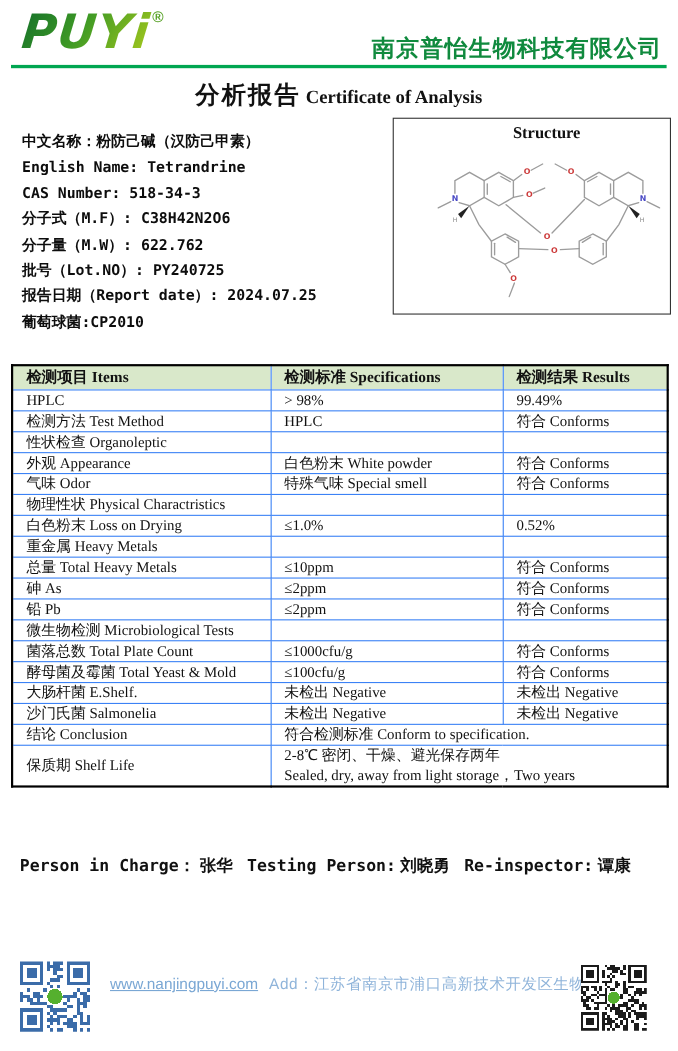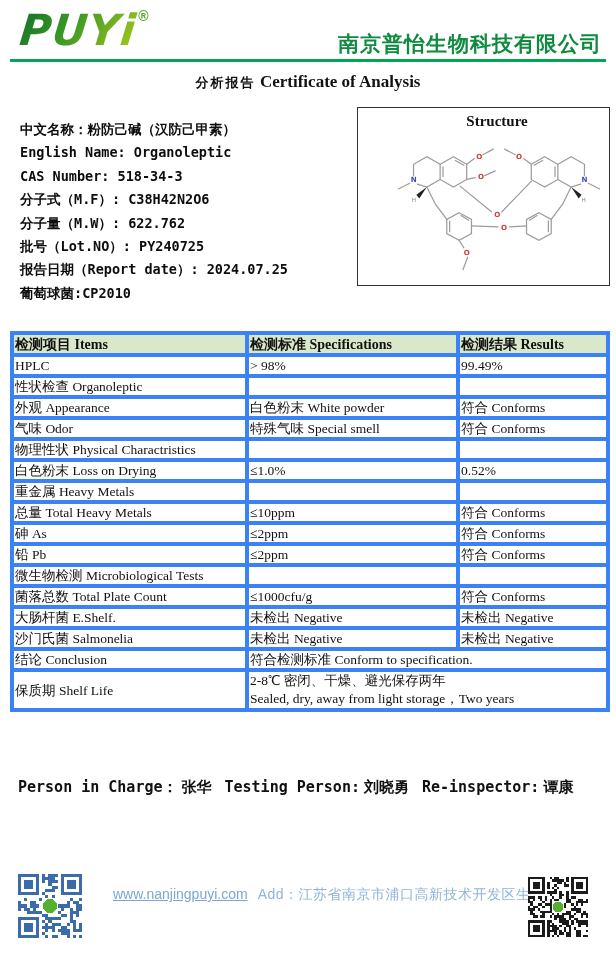--- a/index.html
+++ b/index.html
@@ -22,21 +22,21 @@
     -webkit-text-fill-color:transparent; color:transparent;
   }
   .reg-mark{ position:relative; top:-24px; left:2px; font-size:14px; color:#5aa32a; font-style:normal; font-weight:bold;}
   .company-name{
     position:absolute; right:14px; top:30px;
     font-size:21px; font-weight:bold; color:#108a3e; letter-spacing:1px;
   }
   .header-rule{ position:absolute; left:10px; right:10px; top:59px; height:3px; background:#00a651; }
 
   .report-title{ position:absolute; top:72px; left:0; width:100%; text-align:center; }
-  .report-title .zh{ font-size:13px; font-weight:bold; letter-spacing:2px;margin-top:29px; }
+  .report-title .zh{ font-size:22px; font-weight:bold; letter-spacing:2px;margin-top:29px; }
   .report-title .en{ font-family:"Liberation Serif", serif; font-size:17px; font-weight:bold; }
 
   
   .product-info{ position:absolute; left:20px; top:118px; width:340px; }
   .info-line{
     font-family:"DejaVu Sans Mono", monospace;
     font-weight:bold; font-size:13.5px; line-height:23.4px; color:#0d0d0d;
     white-space:nowrap;
   }
 
@@ -56,41 +56,41 @@
   .atom-h{ fill:#8a8a8a; font:6px "DejaVu Sans", sans-serif; }
   .wedge{ fill:#222; stroke:none; }
 
   
   .coa-table{
     position:absolute; left:10px; top:331px; width:596px;
     border-collapse:collapse; table-layout:fixed;
     font-family:"Liberation Serif", serif;
   }
   .coa-table th, .coa-table td{
-    border:4px solid #3b82f6; padding:0 1px; font-size:13.5px;
+    border:1px solid #3b82f6; padding:0 12px; font-size:13.5px;
     height:19px; line-height:17px; text-align:left; vertical-align:middle;
     overflow:hidden; white-space:nowrap;
   }
   .coa-table th{
     background:#d9e8ca; font-weight:600; height:22px; font-size:14px;
   }
   .coa-table{ border:2px solid #000; }
   .shelf-cell{ text-align:right; white-space:normal !important; height:38px !important; line-height:18px !important;}
 
   
   .signature-row{
     position:absolute; left:18px; top:778px; width:580px;
     display:flex; gap:13px; align-items:flex-end;
     font-family:"DejaVu Sans Mono", monospace; font-weight:bold; font-size:15px;
     white-space:nowrap;
   }
   .signature-pair{ display:flex; gap:4px; }
 
   
-  .footer-link-row{ position:absolute; left:113px; top:886px; display:flex; gap:10px; align-items:baseline; }
+  .footer-link-row{ position:absolute; left:100px; top:886px; display:flex; gap:10px; align-items:baseline; }
   .site-link{ color:#7aa7d4; font-size:14px; text-decoration:underline; }
   .site-address{ color:#8fb4da; font-size:14px; letter-spacing:0.5px;}
   .qr{ position:absolute; }
   .qr-left{ left:18px; top:874px; }
   .qr-right{ left:528px; top:877px; }
 </style>
 </head>
 <body>
 
 <div class="logo">
@@ -99,21 +99,21 @@
 <div class="company-name">南京普怡生物科技有限公司</div>
 <div class="header-rule"></div>
 
 <div class="report-title">
   <span class="zh">分析报告</span>
   <span class="en">Certificate of Analysis</span>
 </div>
 
 <div class="product-info" id="product-info">
     <div class="info-line">中文名称：粉防己碱（汉防己甲素）</div>
-    <div class="info-line">English Name: Organoleptic</div>
+    <div class="info-line">English Name: Tetrandrine</div>
     <div class="info-line">CAS Number: 518-34-3</div>
     <div class="info-line">分子式（M.F）: C38H42N2O6</div>
     <div class="info-line">分子量（M.W）: 622.762</div>
     <div class="info-line">批号（Lot.NO）: PY240725</div>
     <div class="info-line">报告日期（Report date）: 2024.07.25</div>
     <div class="info-line">葡萄球菌:CP2010</div>
   </div>
 
 <div class="structure-box">
   <div class="structure-title">Structure</div>
@@ -190,20 +190,25 @@
       <th>检测结果 Results</th>
     </tr>
   </thead>
   <tbody id="coa-body">
       <tr>
         <td>HPLC</td>
         <td>&gt; 98%</td>
         <td>99.49%</td>
       </tr>
       <tr>
+        <td>检测方法 Test Method</td>
+        <td>HPLC</td>
+        <td>符合 Conforms</td>
+      </tr>
+      <tr>
         <td>性状检查 Organoleptic</td>
         <td></td>
         <td></td>
       </tr>
       <tr>
         <td>外观 Appearance</td>
         <td>白色粉末 White powder</td>
         <td>符合 Conforms</td>
       </tr>
       <tr>
@@ -242,20 +247,25 @@
         <td>符合 Conforms</td>
       </tr>
       <tr>
         <td>微生物检测 Microbiological Tests</td>
         <td></td>
         <td></td>
       </tr>
       <tr>
         <td>菌落总数 Total Plate Count</td>
         <td>≤1000cfu/g</td>
+        <td>符合 Conforms</td>
+      </tr>
+      <tr>
+        <td>酵母菌及霉菌 Total Yeast &amp; Mold</td>
+        <td>≤100cfu/g</td>
         <td>符合 Conforms</td>
       </tr>
       <tr>
         <td>大肠杆菌 E.Shelf.</td>
         <td>未检出 Negative</td>
         <td>未检出 Negative</td>
       </tr>
       <tr>
         <td>沙门氏菌 Salmonelia</td>
         <td>未检出 Negative</td>

